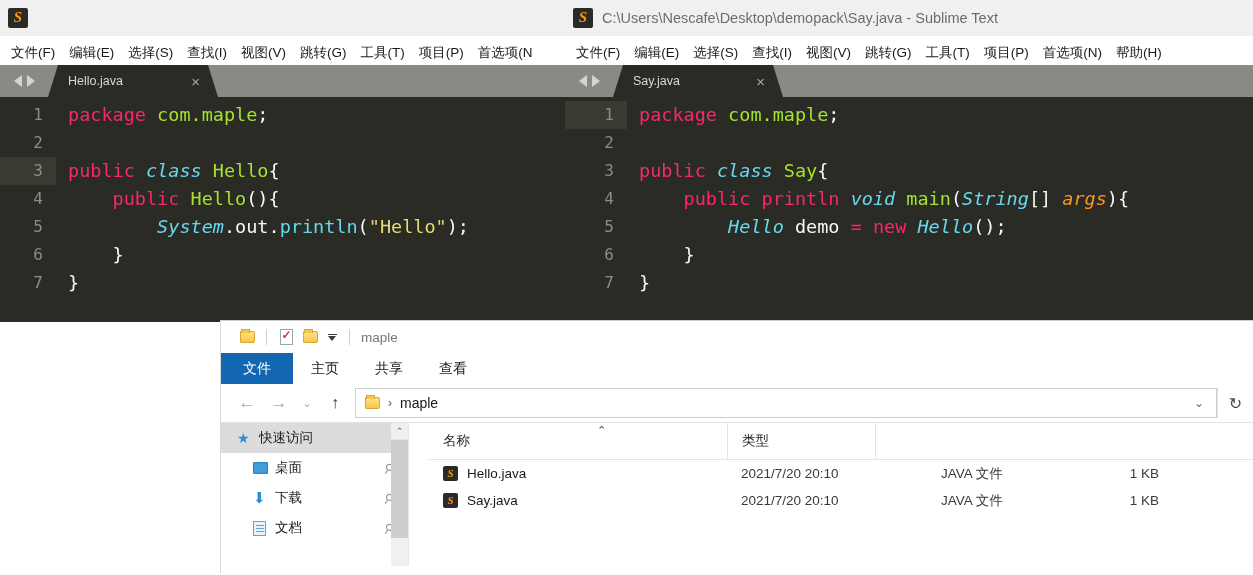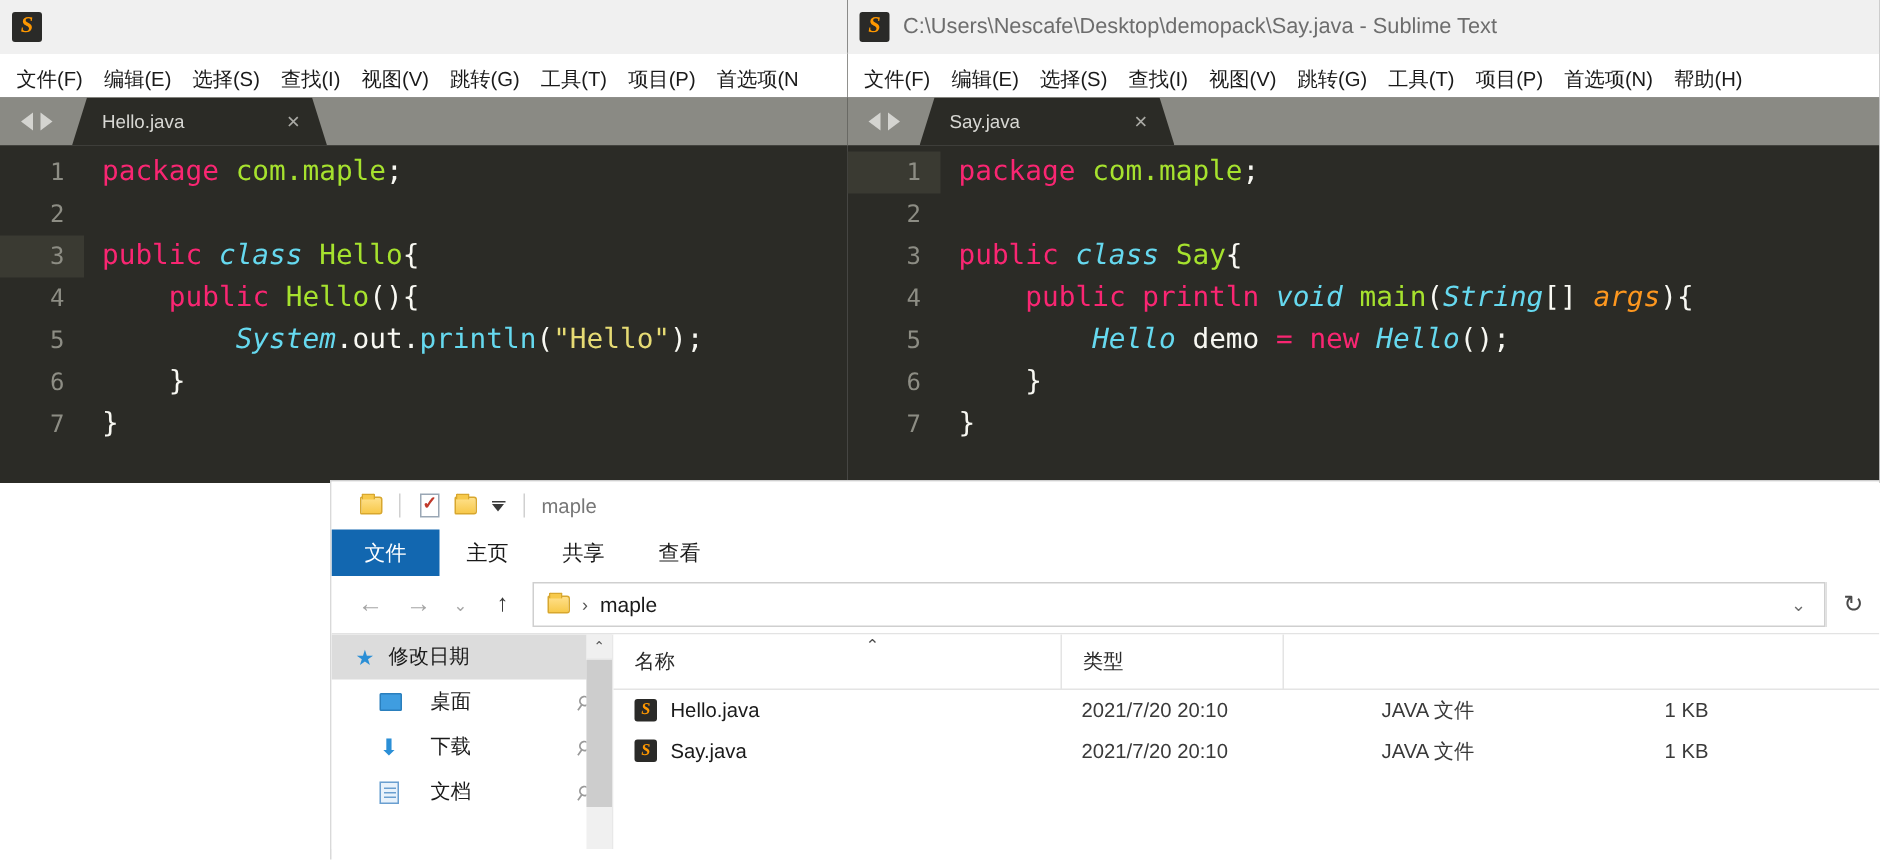--- a/index.html
+++ b/index.html
@@ -173,39 +173,39 @@
   .ex-nav {
     width: 188px; flex: 0 0 188px; background: #fff; position: relative;
     border-right: 1px solid #e8e8e8;
   }
   .nav-item {
     display: flex; align-items: center; height: 30px; padding-left: 22px;
     font-size: 13.5px; color: #1a1a1a;
   }
   .nav-item.quick { background: #dcdcdc; padding-left: 16px; }
   .nav-item .ni-ico { width: 22px; flex:0 0 22px; display:flex; align-items:center; }
-  .nav-item.sub { padding-left: 32px; gap: 12px; }
+  .nav-item.sub { padding-left: 32px; }
   .pin { margin-left: auto; margin-right: 14px; color: #9a9a9a; font-size: 12px; transform: rotate(35deg); }
   .star { color: #2b8fd6; font-size: 14px; }
   .desktop-ico { width:15px; height:12px; background:#3f9de0; border:1px solid #2a7fbd; border-radius:1px; }
   .dl-ico { color:#2b8fd6; font-size:15px; }
   .doc-ico { width:13px; height:15px; background:#e8f2fb; border:1px solid #6a9fd0; position:relative; }
   .doc-ico::after{content:"";position:absolute;left:2px;top:3px;width:8px;height:1px;background:#6a9fd0;box-shadow:0 3px 0 #6a9fd0,0 6px 0 #6a9fd0;}
 
   .ex-scroll {
     position: absolute; right: 0; top: 0; width: 17px; height: 100%;
     background: #f0f0f0;
   }
   .ex-scroll .arrow-up {
     height: 17px; background: #f0f0f0; display:flex; align-items:center; justify-content:center;
     font-size: 9px; color: #5a5a5a; border-bottom: 1px solid #e6e6e6;
   }
   .ex-scroll .thumb { position:absolute; top:17px; left:0; width:17px; height:98px; background:#cdcdcd; }
 
-  .ex-list { flex: 1; background: #fff; position: relative; }
+  .ex-list { flex: 1; background: #fff; position: relative; margin-left: 20px; }
   .list-head {
     display: flex; height: 37px; align-items: center;
     border-bottom: 1px solid #e4e4e4; position: relative;
   }
   .col { font-size: 13.5px; color: #2a2a2a; padding-left: 14px; position: relative; height: 37px; display:flex; align-items:center; }
   .col + .col { border-left: 1px solid #e4e4e4; }
   .col.name { width: 298px; flex:0 0 298px; }
   .col.date { width: 200px; flex:0 0 200px; }
   .col.type { width: 148px; flex:0 0 148px; }
   .col.size { width: 100px; flex:0 0 100px; }
@@ -395,21 +395,21 @@
       <div class="refresh-btn">↻</div>
     </div>
 
     <div class="ex-body">
       <div class="ex-nav">
         <div id="navlist">
             <div class="nav-item quick">
               <span class="ni-ico">
                 <span class="star">★</span>
               </span>
-              <span>修改日期</span>
+              <span>快速访问</span>
             </div>
             <div class="nav-item sub">
               <span class="ni-ico">
                 <span class="desktop-ico"></span>
               </span>
               <span>桌面</span>
               <span class="pin"><span style="display:inline-block;transform:rotate(0deg);color:#9a9a9a;font-size:13px;">⚲</span></span>
             </div>
             <div class="nav-item sub">
               <span class="ni-ico">

